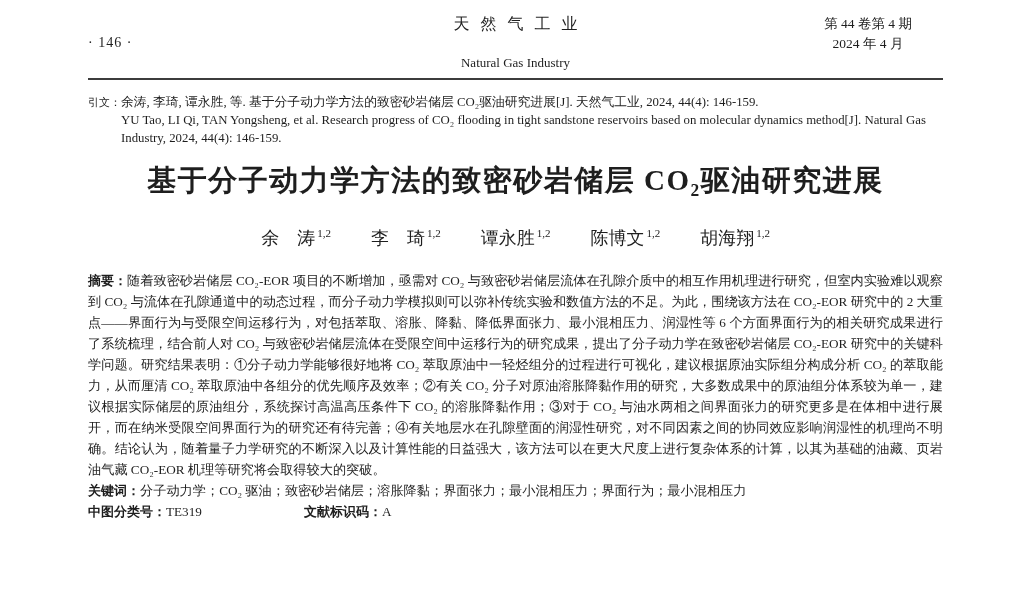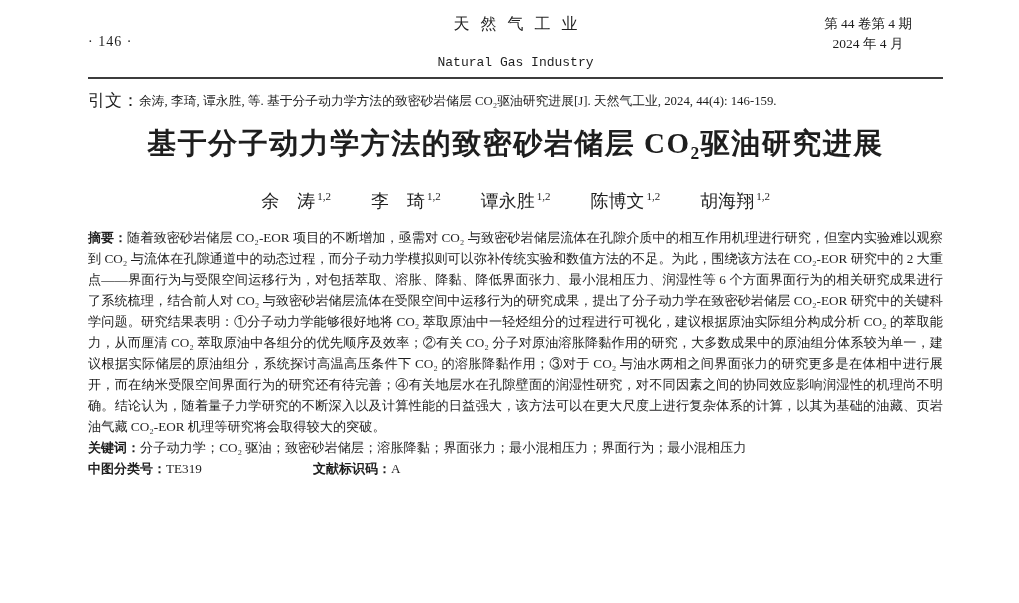--- a/index.html
+++ b/index.html
@@ -28,21 +28,21 @@
     letter-spacing: 1px;
     width: 150px;
   }
   .h-center { text-align: center; }
   .j-cn {
     font-size: 16px;
     letter-spacing: 11px;
     text-indent: 11px;
     margin-bottom: 20px;
   }
-  .j-en { font-size: 13px; font-family: Liberation Mono, monospace; }
+  .j-en { font-size: 13px; }
   .h-right {
     width: 150px;
     text-align: center;
     font-size: 13.5px;
     line-height: 20px;
   }
   
   .citation {
     display: flex;
     margin-top: 13px;
@@ -72,40 +72,39 @@
     top: -7px;
     margin-left: 2px;
   }
   .affil {
     margin-top: 11px;
     text-align: center;
     font-size: 13.5px;
   }
   
   .abstract {
-    margin-top: 14px;
+    margin-top: 20px;
     font-size: 13.2px;
     line-height: 21px;
     text-align: justify;
   }
   .kw-line {
     font-size: 13.2px;
     line-height: 21px;
   }
   .meta-line {
     font-size: 13.2px;
     line-height: 21px;
     display: flex;
-    gap: 9px;
   }
   .meta-item { white-space: nowrap; }
   .meta-gap1 { margin-right: 58px; }
   .meta-gap2 { margin-right: 52px; margin-left: 44px; }
   b { font-weight: bold; font-family: "Liberation Sans", "DejaVu Sans", sans-serif; font-size: 13px; }
-  .cite-label { font-family: "Liberation Sans", "DejaVu Sans", sans-serif; font-size: 17px; }
+  .cite-label { font-family: "Liberation Sans", "DejaVu Sans", sans-serif; font-size: 11px; }
 </style>
 </head>
 <body>
 
 <div class="page">
 
   <div class="jheader">
     <div class="h-left">· 146 ·</div>
     <div class="h-center">
       <div class="j-cn">天然气工业</div>
@@ -114,20 +113,21 @@
     <div class="h-right">
       <div>第 44 卷第 4 期</div>
       <div>2024 年 4 月</div>
     </div>
   </div>
 
   <div class="citation">
     <span class="cite-label">引文：</span>
     <div class="cite-body">
       <p>余涛, 李琦, 谭永胜, 等. 基于分子动力学方法的致密砂岩储层 CO₂驱油研究进展[J]. 天然气工业, 2024, 44(4): 146-159.</p>
+      <p>YU Tao, LI Qi, TAN Yongsheng, et al. Research progress of CO₂ flooding in tight sandstone reservoirs based on molecular dynamics method[J]. Natural Gas Industry, 2024, 44(4): 146-159.</p>
     </div>
   </div>
 
   <h1 class="title">基于分子动力学方法的致密砂岩储层 CO₂驱油研究进展</h1>
 
   <div class="authors">
     <span class="author"><span class="a-name">余　涛</span><span class="a-sup">1,2</span></span>
     <span class="author"><span class="a-name">李　琦</span><span class="a-sup">1,2</span></span>
     <span class="author"><span class="a-name">谭永胜</span><span class="a-sup">1,2</span></span>
     <span class="author"><span class="a-name">陈博文</span><span class="a-sup">1,2</span></span>

